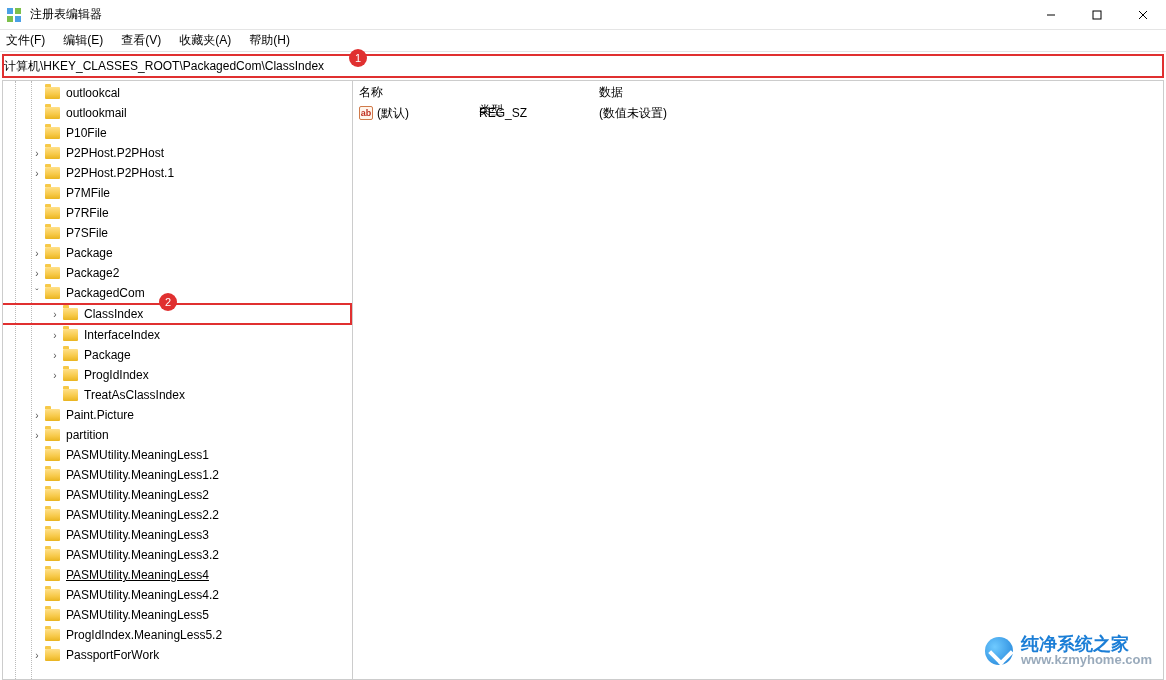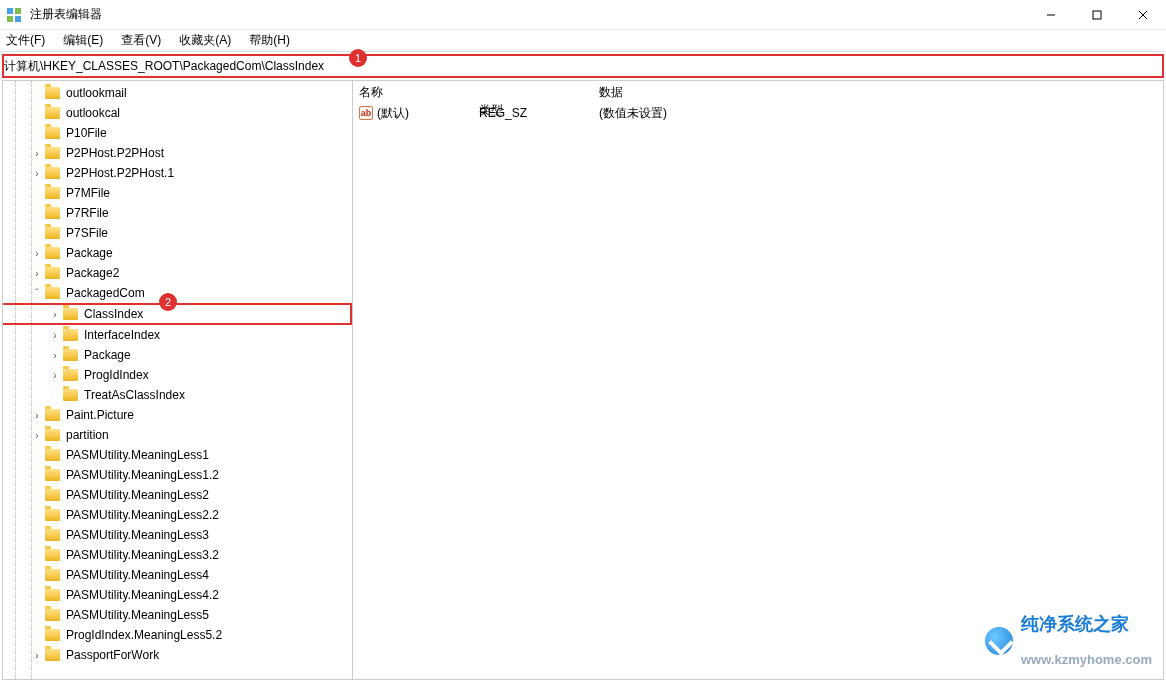--- a/index.html
+++ b/index.html
@@ -137,21 +137,21 @@
   .watermark .globe{
     width:28px;height:28px;border-radius:50%;
     background:radial-gradient(circle at 35% 35%, #6fcaff, #1b7ed6);
     position:relative;
   }
   .watermark .globe::after{
     content:"";position:absolute;top:7px;left:7px;width:14px;height:14px;
     border-left:4px solid #fff;border-bottom:4px solid #fff;
     transform:rotate(-45deg);
   }
-  .wm-text{display:flex;flex-direction:column;line-height:1;gap:20px;}
+  .wm-text{display:flex;flex-direction:column;line-height:1;}
   .wm-top{font-size:18px;color:#1b7ed6;}
   .wm-bot{font-size:13px;color:#9ab;}
   .ab-icon{width:14px;height:14px;border:1px solid #d07a4a;display:inline-flex;align-items:center;justify-content:center;font-size:9px;color:#c03020;background:#fff5ec;font-weight:bold;border-radius:2px;}
 </style>
 </head>
 <body>
 
 <div class="titlebar">
   <span class="app-icon">
     <svg viewBox="0 0 16 16">
@@ -196,30 +196,30 @@
 <div class="callout callout-1">1</div>
 
 <div class="main">
   <div class="treepane">
     <div class="treeline-v" style="left:12px"></div>
     <div class="treeline-v" style="left:28px"></div>
     <div class="tree-inner" id="tree">
         <div class="tree-row" style="padding-left: 28px;">
           <span class="expander"></span>
           <span class="folder-icon"></span>
+          <span>outlookcal</span>
+        </div>
+        <div class="tree-row" style="padding-left: 28px;">
+          <span class="expander"></span>
+          <span class="folder-icon"></span>
           <span>outlookmail</span>
         </div>
         <div class="tree-row" style="padding-left: 28px;">
           <span class="expander"></span>
           <span class="folder-icon"></span>
-          <span>outlookcal</span>
-        </div>
-        <div class="tree-row" style="padding-left: 28px;">
-          <span class="expander"></span>
-          <span class="folder-icon"></span>
           <span>P10File</span>
         </div>
         <div class="tree-row" style="padding-left: 28px;">
           <span class="expander">›</span>
           <span class="folder-icon"></span>
           <span>P2PHost.P2PHost</span>
         </div>
         <div class="tree-row" style="padding-left: 28px;">
           <span class="expander">›</span>
           <span class="folder-icon"></span>
@@ -313,21 +313,21 @@
         <div class="tree-row" style="padding-left: 28px;">
           <span class="expander"></span>
           <span class="folder-icon"></span>
           <span>PASMUtility.MeaningLess3</span>
         </div>
         <div class="tree-row" style="padding-left: 28px; text-align: right;">
           <span class="expander"></span>
           <span class="folder-icon"></span>
           <span>PASMUtility.MeaningLess3.2</span>
         </div>
-        <div class="tree-row" style="padding-left: 28px;">
+        <div class="tree-row" style="padding-left: 28px; text-decoration: underline;">
           <span class="expander"></span>
           <span class="folder-icon"></span>
           <span>PASMUtility.MeaningLess4</span>
         </div>
         <div class="tree-row" style="padding-left: 28px; text-align: center;">
           <span class="expander"></span>
           <span class="folder-icon"></span>
           <span>PASMUtility.MeaningLess4.2</span>
         </div>
         <div class="tree-row" style="padding-left: 28px;">

